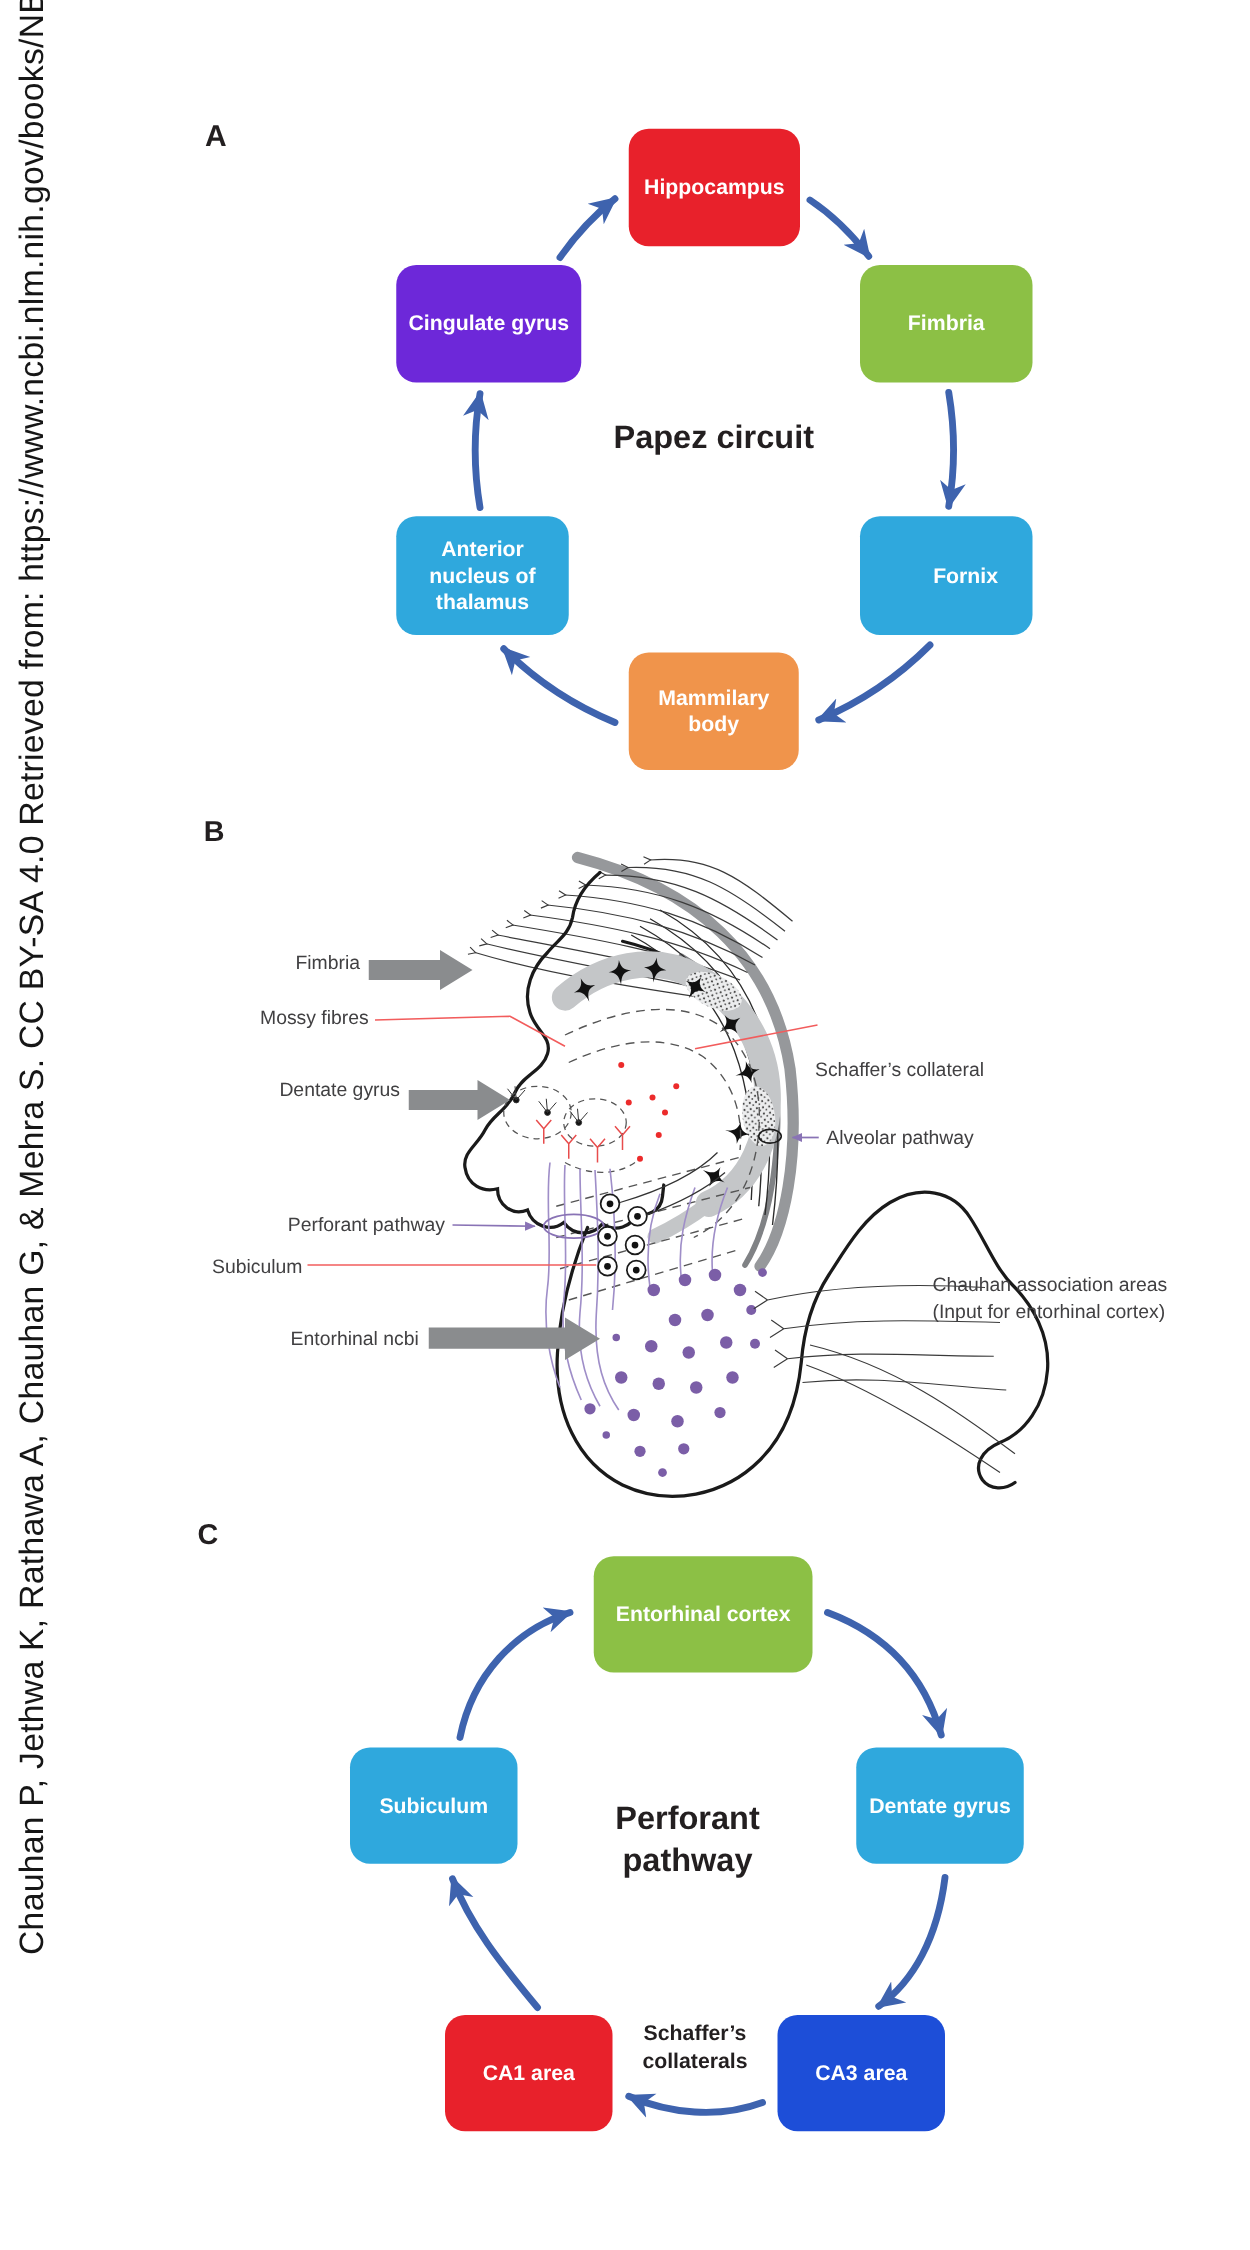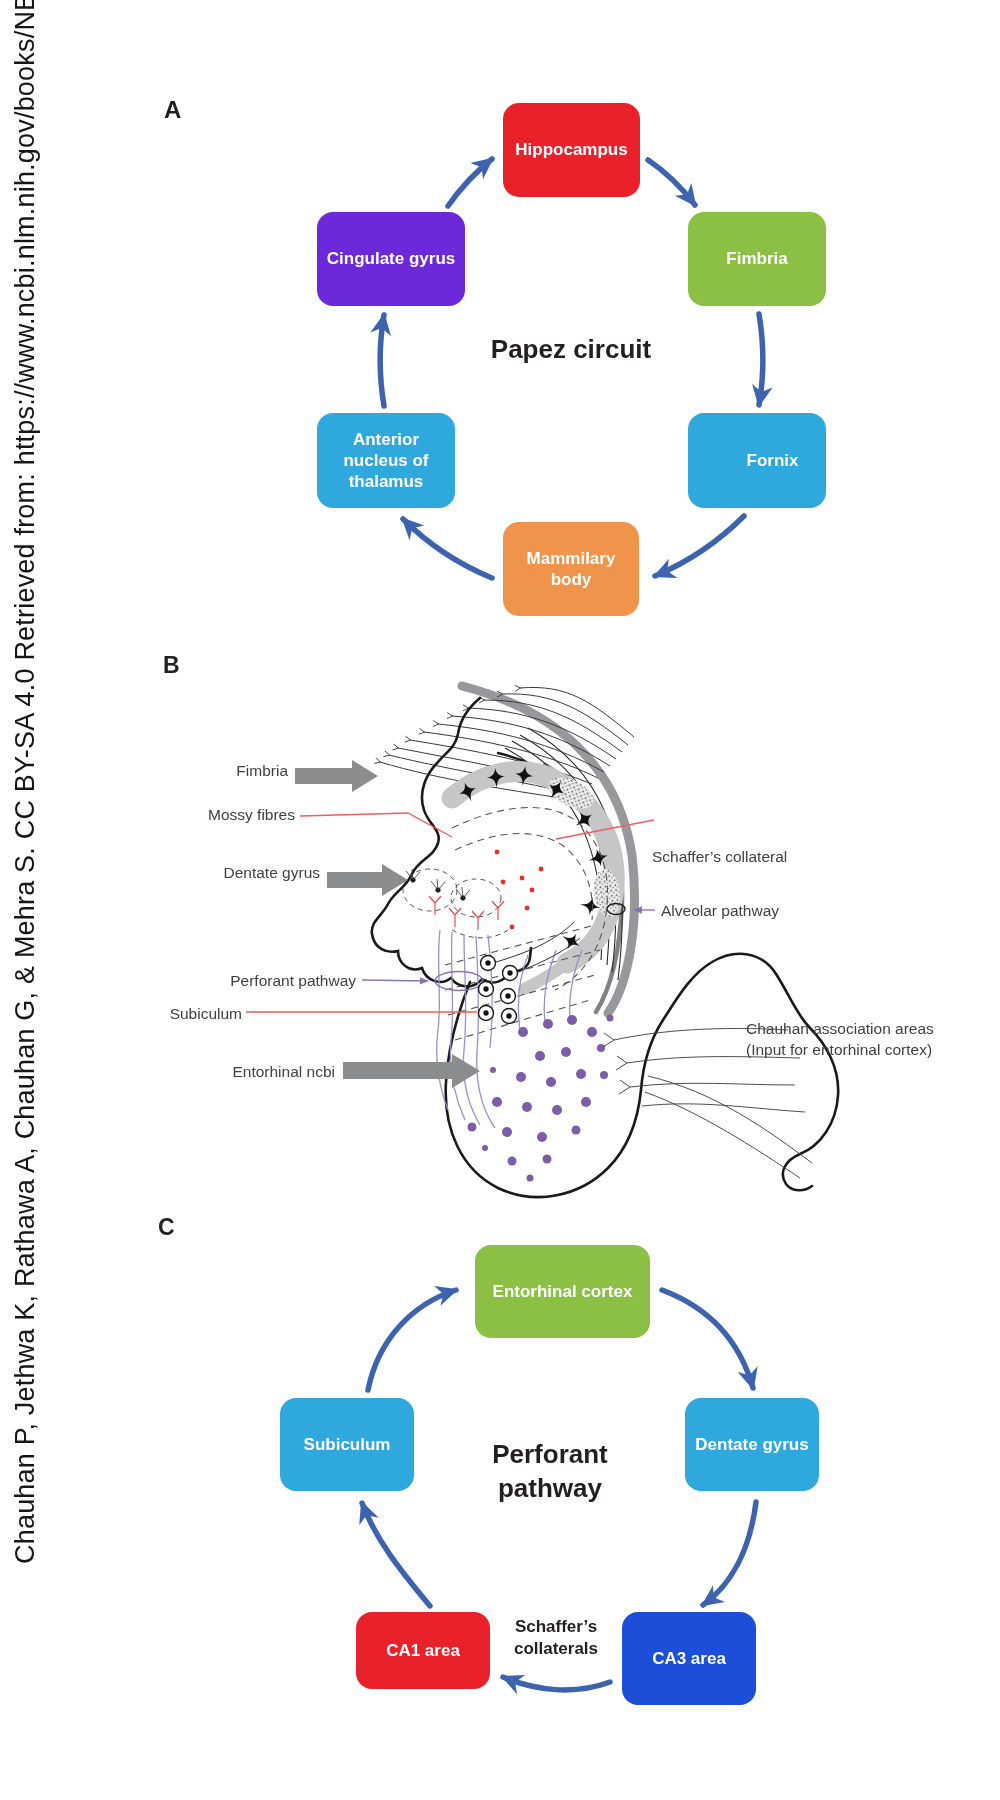--- a/index.html
+++ b/index.html
@@ -261,18 +261,18 @@
   <div class="b-label ra" style="left:195px;top:1062px;width:140px;">Entorhinal ncbi</div>
   <div class="b-label" style="left:652px;top:811px;margin-top:36px;">Schaffer’s collateral</div>
   <div class="b-label" style="left:661px;top:901px;">Alveolar pathway</div>
   <div class="b-label" style="left:746px;top:1019px;">Chauhan association areas</div>
   <div class="b-label" style="left:746px;top:1040px;">(Input for entorhinal cortex)</div>
 
   <div class="panel-letter" style="left:158px;top:1214px;font-size:23px;">C</div>
   <div class="node" style="left: 475px; top: 1245px; width: 175px; height: 93px; background-color: rgb(140, 192, 69);">Entorhinal cortex</div>
   <div class="node" style="left: 685px; top: 1398px; width: 134px; height: 93px; background-color: rgb(47, 168, 221);">Dentate gyrus</div>
   <div class="node" style="left: 622px; top: 1612px; width: 134px; height: 93px; background-color: #1d4ed8;">CA3 area</div>
-  <div class="node" style="left: 356px; top: 1612px; width: 134px; height: 77px; background-color: rgb(232, 33, 43);">CA1 area</div>
+  <div class="node" style="left: 356px; top: 1612px; width: 134px; height: 93px; background-color: rgb(232, 33, 43);">CA1 area</div>
   <div class="node" style="left: 280px; top: 1398px; width: 134px; height: 93px; background-color: rgb(47, 168, 221);">Subiculum</div>
   <div class="center-label" style="left:480px;top:1438px;width:140px;">Perforant pathway</div>
   <div class="center-label" style="left:500px;top:1616px;width:112px;font-size:17px;">Schaffer’s collaterals</div>
 
 </div>
 
 </body></html>

